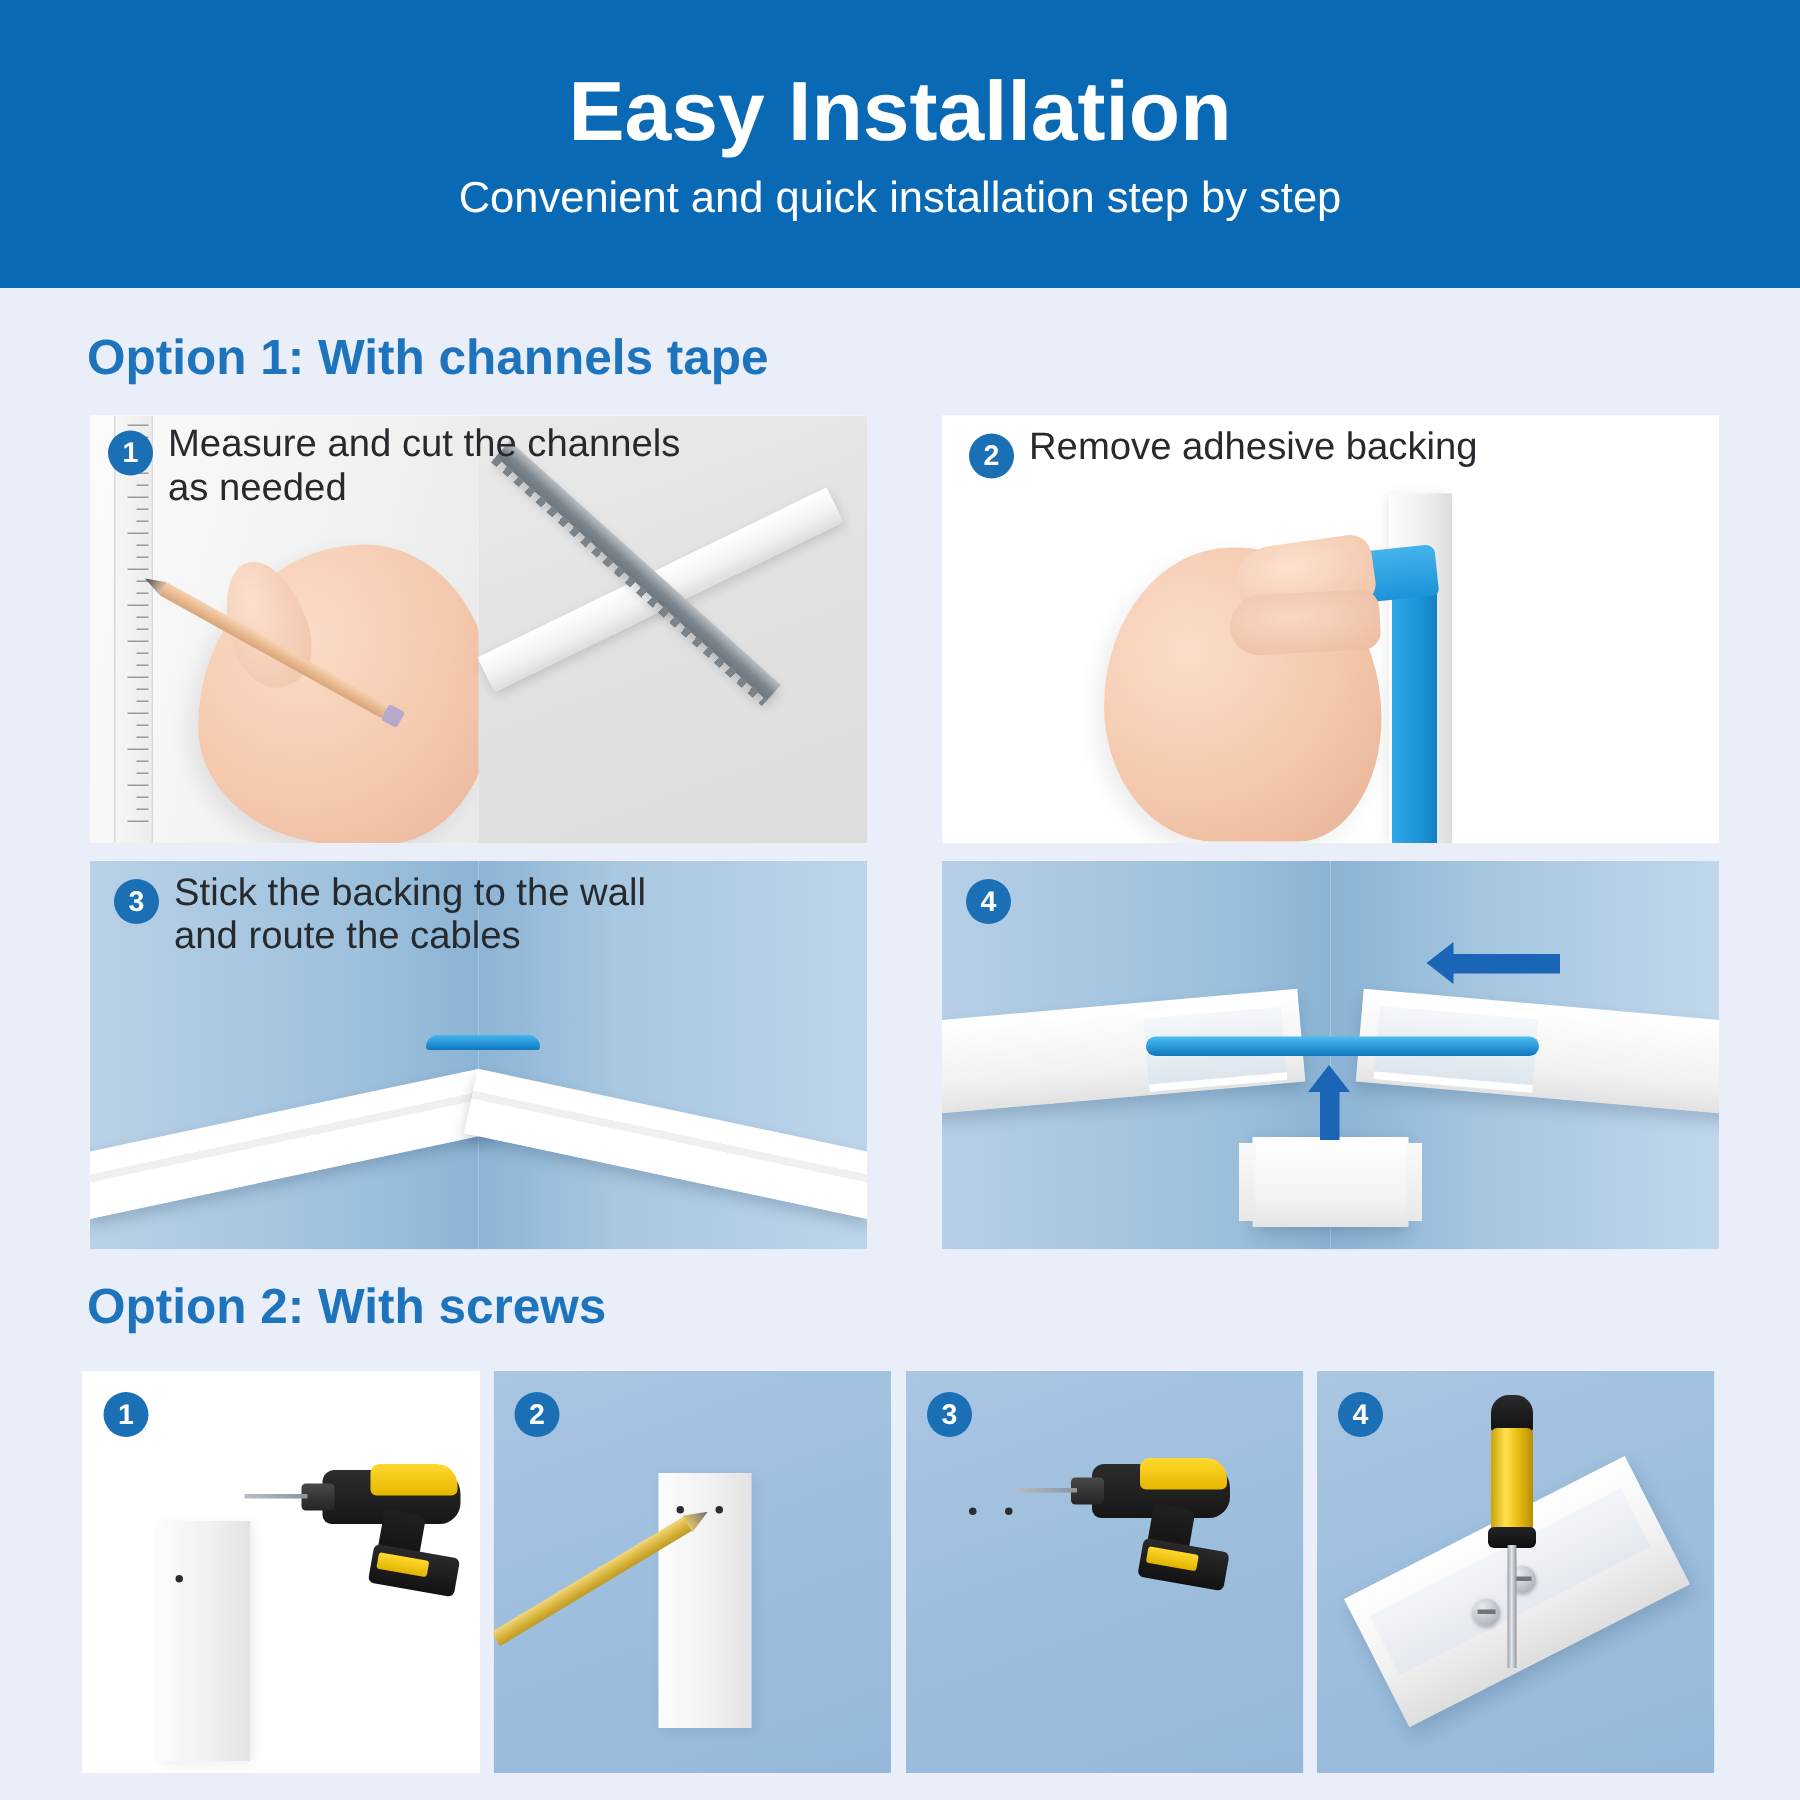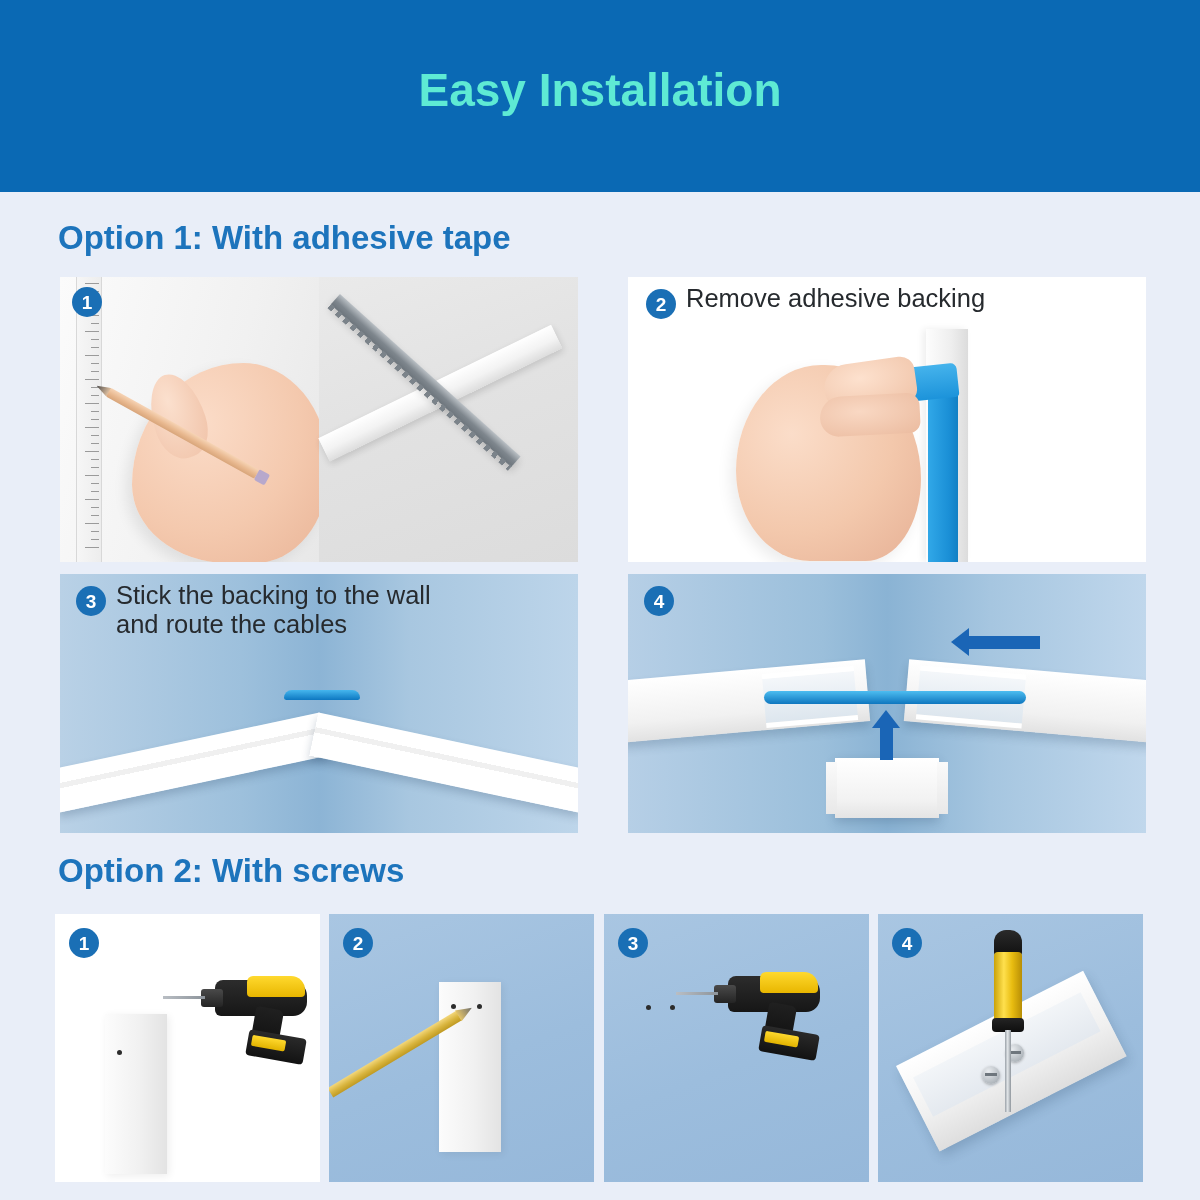--- a/index.html
+++ b/index.html
@@ -14,21 +14,21 @@
 
   
   .header {
     position: absolute; left: 0; top: 0; width: 1200px; height: 192px;
     background: #0a69b4;
     display: flex; flex-direction: column;
     align-items: center; justify-content: center;
     text-align: center;
   }
   .header h1 {
-    color: #5eead4; font-size: 46px; font-weight: bold;
+    color: #ffffff; font-size: 56px; font-weight: bold;
     letter-spacing: 0px; line-height: 1.1; margin-bottom: 12px;
   }
   .header h2 {
     color: #ffffff; font-size: 29px; font-weight: normal;
     letter-spacing: 0px; line-height: 1.1;
   }
 
   
   .section-title {
     position: absolute; left: 58px;
@@ -333,23 +333,24 @@
     display:flex; align-items:center; justify-content:center; line-height:1;
   }
 </style>
 </head>
 <body>
 
 <div class="page">
 
   <div class="header">
     <h1>Easy Installation</h1>
-  </div>
-
-  <div id="opt1-title" class="section-title">Option 1: With adhesive tape</div>
+    <h2>Convenient and quick installation step by step</h2>
+  </div>
+
+  <div id="opt1-title" class="section-title">Option 1: With channels tape</div>
 
   <div id="panel1" class="panel">
     <div class="scene">
       <div class="p1-left">
         <div class="ruler">
           <div class="tick" style="top:6px;  width:14px;"></div>
           <div class="tick" style="top:14px; width:8px;"></div>
           <div class="tick" style="top:22px; width:8px;"></div>
           <div class="tick" style="top:30px; width:14px;"></div>
           <div class="tick" style="top:38px; width:8px;"></div>
@@ -386,20 +387,22 @@
         <div class="hand"></div>
         <div class="thumb"></div>
         <div class="pencil"></div>
       </div>
       <div class="p1-right">
         <div class="channel-bar"></div>
         <div class="saw"></div>
       </div>
     </div>
     <div class="badge" style="left:12px; top:10px;">1</div>
+    <div class="caption" style="left:52px; top:5px;">Measure and cut the channels
+as needed</div>
   </div>
 
   <div id="panel2" class="panel">
     <div class="scene">
       <div class="p2-bg"></div>
       <div class="p2-channel"></div>
       <div class="p2-tape"></div>
       <div class="p2-tape-peel"></div>
       <div class="p2-hand"></div>
       <div class="p2-finger"></div>

